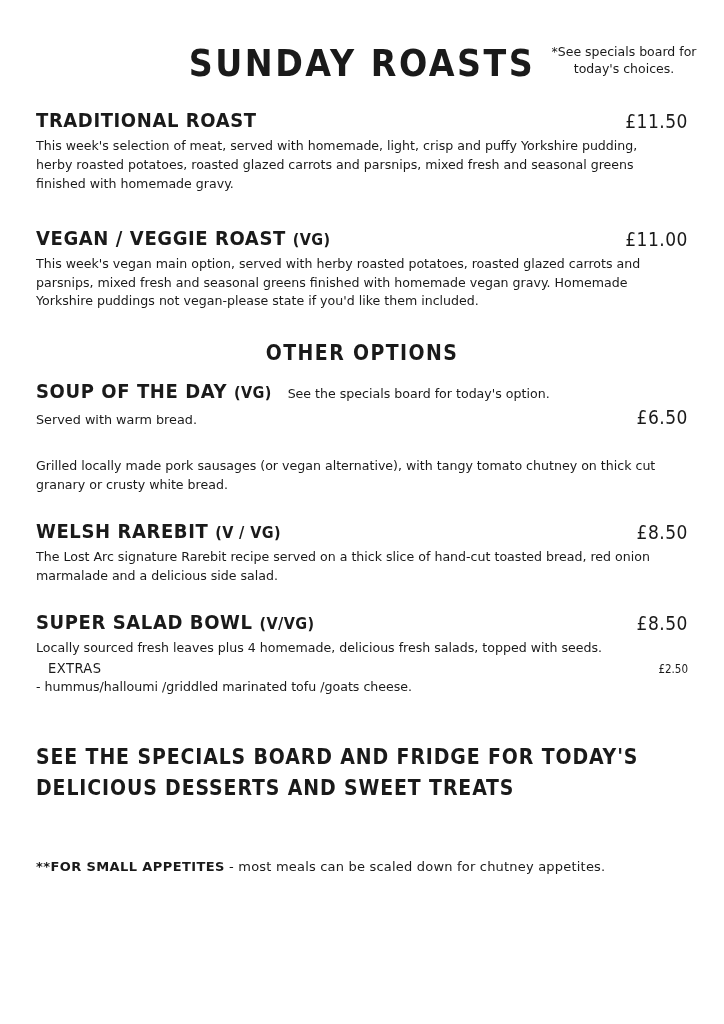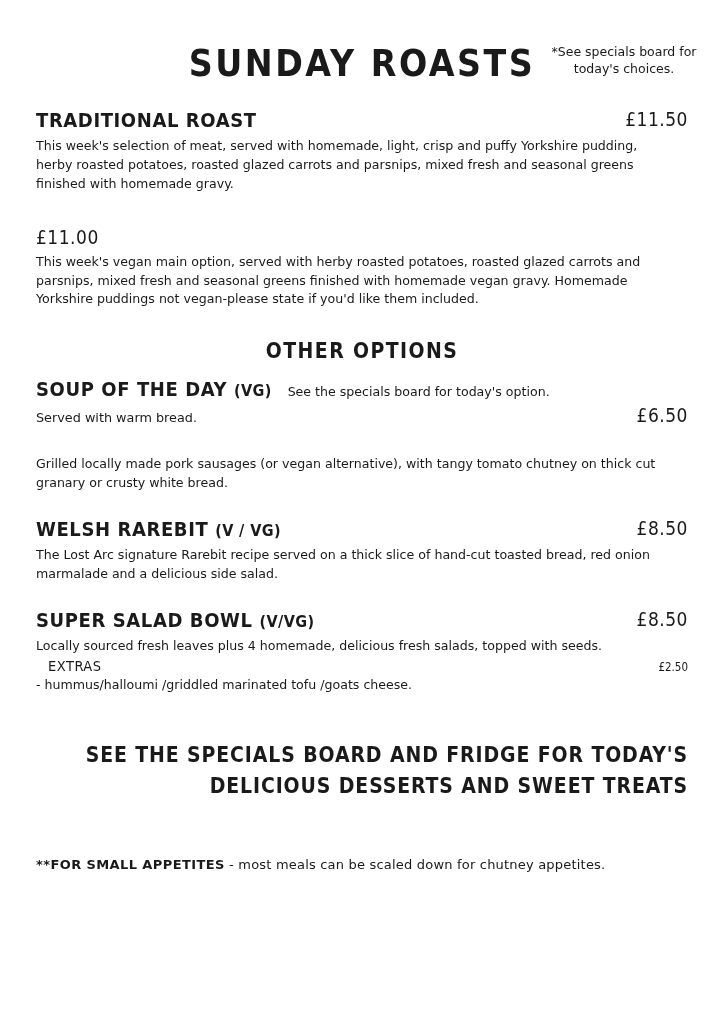--- a/index.html
+++ b/index.html
@@ -52,21 +52,21 @@
 
   
   .content {
     padding: 0 32px;
   }
   .item {
     margin-bottom: 6px;
   }
   .item-head {
     display: flex;
-    align-items: flex-start;
+    align-items: flex-end;
     justify-content: space-between;
     gap: 20px;
   }
   .item-name {
     font-size: 20px;
     font-weight: 700;
     letter-spacing: 0.6px;
     text-transform: uppercase;
     font-family: "DejaVu Sans Condensed", "Liberation Sans", sans-serif;
     font-stretch: condensed;
@@ -154,21 +154,21 @@
     font-stretch: condensed;
   }
   .extras-desc {
     font-size: 12.6px;
     margin-top: 3px;
   }
 
   
   .footer-block {
     margin-top: 48px;
-    text-align: right;
+    text-align: left;
   }
   .footer-line {
     font-size: 21px;
     font-weight: 700;
     letter-spacing: 0.9px;
     text-transform: uppercase;
     line-height: 1.5;
     font-family: "DejaVu Sans Condensed", "Liberation Sans", sans-serif;
     font-stretch: condensed;
   }
@@ -200,20 +200,24 @@
         <div class="item-name">Traditional Roast</div>
         <div class="item-price">£11.50</div>
       </div>
       <div class="item-desc">This week's selection of meat, served with homemade, light, crisp and puffy Yorkshire pudding, herby roasted potatoes, roasted glazed carrots and parsnips, mixed fresh and seasonal greens finished with homemade gravy.</div>
     </div>
 
     <div class="big-gap"></div>
 
     <div class="item">
       <div class="item-head">
+        <div class="item-name">
+          <span>Vegan / Veggie Roast</span>
+          <span class="tag">(VG)</span>
+        </div>
         <div class="item-price">£11.00</div>
       </div>
       <div class="item-desc">This week's vegan main option, served with herby roasted potatoes, roasted glazed carrots and parsnips, mixed fresh and seasonal greens finished with homemade vegan gravy. Homemade Yorkshire puddings not vegan-please state if you'd like them included.</div>
     </div>
 
     <div class="section-title">Other Options</div>
 
     <div class="item">
       <div class="soup-line1">
         <div class="item-name">

